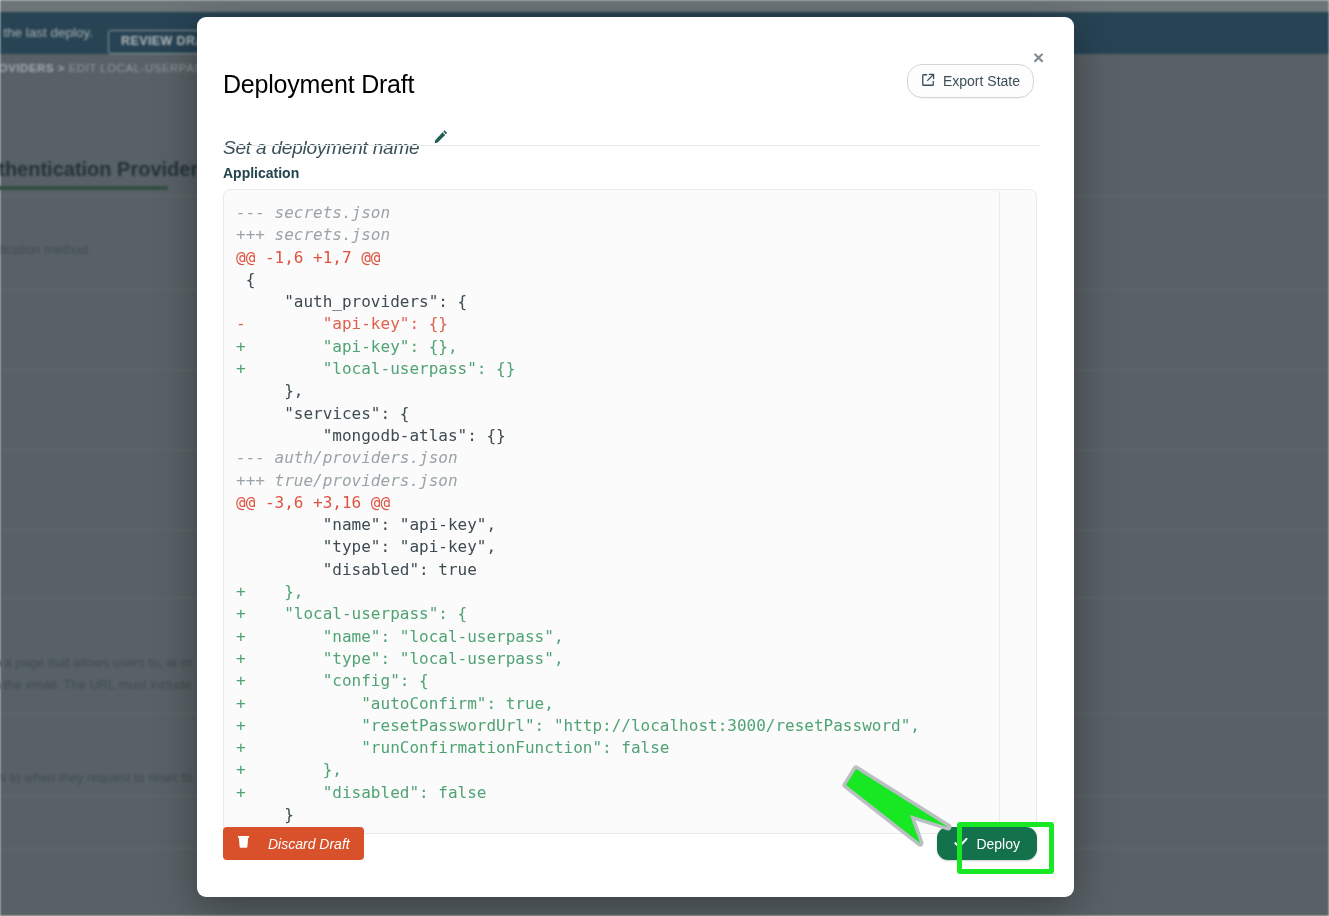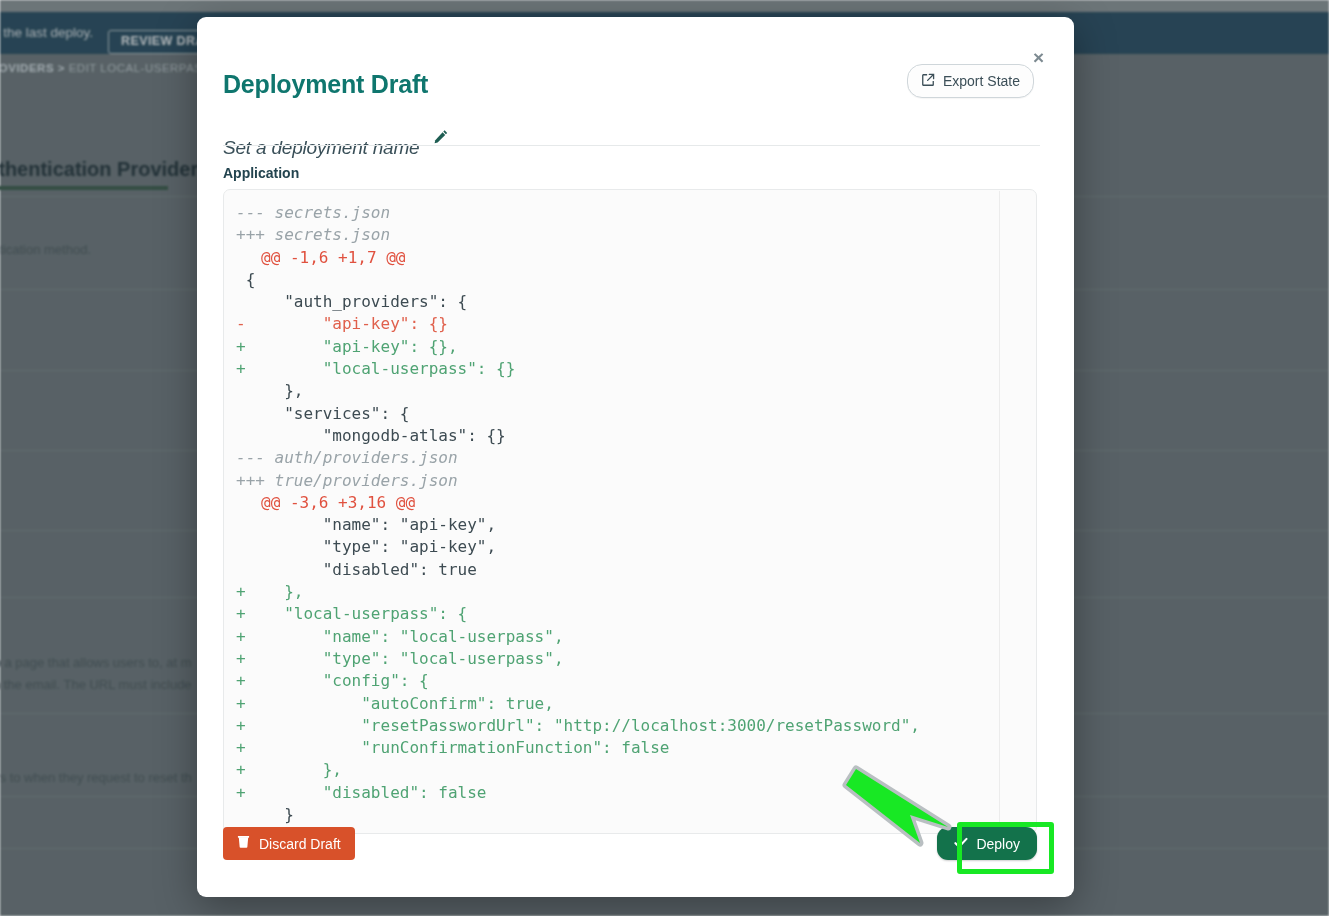--- a/index.html
+++ b/index.html
@@ -56,21 +56,21 @@
   }
   .modal-close {
     position:absolute; right:26px; top:27px;
     font-size:19px; line-height:1; color:#7d8a91; font-weight:bold;
     cursor:pointer; background:none; border:none; padding:4px;
   }
   .modal-inner { position:absolute; left:26px; top:0; right:26px; bottom:0; }
 
   .modal-title {
     position:absolute; left:0; top:53px;
-    font-size:25px; font-weight:bold; color:#0f766e; letter-spacing:-0.2px;
+    font-size:25px; font-weight:normal; color:#000000; letter-spacing:-0.2px;
   }
   .export-btn {
     position:absolute; right:14px; top:47px;
     height:34px; padding:0 13px;
     display:flex; align-items:center; gap:8px;
     background:#fdfdfd; border:1px solid #cfd6da; border-radius:15px;
     font-size:14px; color:#3c4f58; cursor:pointer;
     box-shadow:0 1px 1px rgba(0,0,0,0.04);
   }
   .export-btn svg { flex:none; }
@@ -102,31 +102,31 @@
   }
   .code-rightedge {
     position:absolute; top:1px; bottom:1px; right:36px; width:1px; background:#ececec;
   }
   .diff-line {
     font-family:"DejaVu Sans Mono", monospace;
     font-size:16px; line-height:22.3px;
     white-space:pre; color:#3d4b52;
   }
   .diff-line.meta { color:#99a3a8; font-style:italic; }
-  .diff-line.hunk { color:#e0513f;margin-left:25px; }
+  .diff-line.hunk { color:#e0513f; }
   .diff-line.add  { color:#4fa373; }
   .diff-line.del  { color:#e0604c; }
   .diff-line.ctx  { color:#3d4b52; }
 
   .discard-btn {
     position:absolute; left:0; bottom:37px;
     height:33px; padding:0 14px;
-    display:flex; align-items:center; gap:9px;
+    display:flex; align-items:center; gap:18px;
     background:#d8512a; border:none; border-radius:4px;
-    color:#ffffff; font-size:14px; cursor:pointer;
+    color:#ffffff; font-size:14px; cursor:pointer;font-style:italic;
   }
   .deploy-btn {
     position:absolute; right:11px; bottom:37px;
     height:33px; padding:0 17px;
     display:flex; align-items:center; gap:8px;
     background:#13724b; border:none; border-radius:11px;
     color:#ffffff; font-size:14px; cursor:pointer;
     box-shadow:0 1px 2px rgba(0,0,0,0.2);
   }
 

